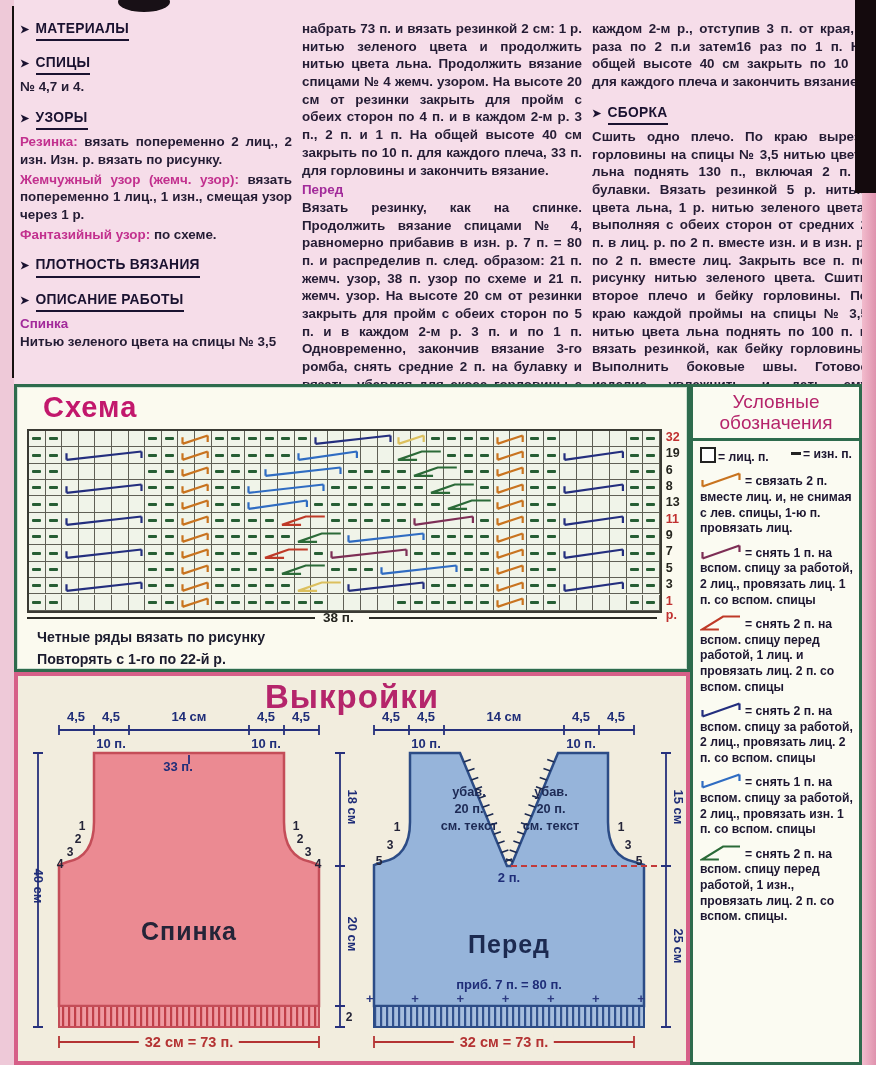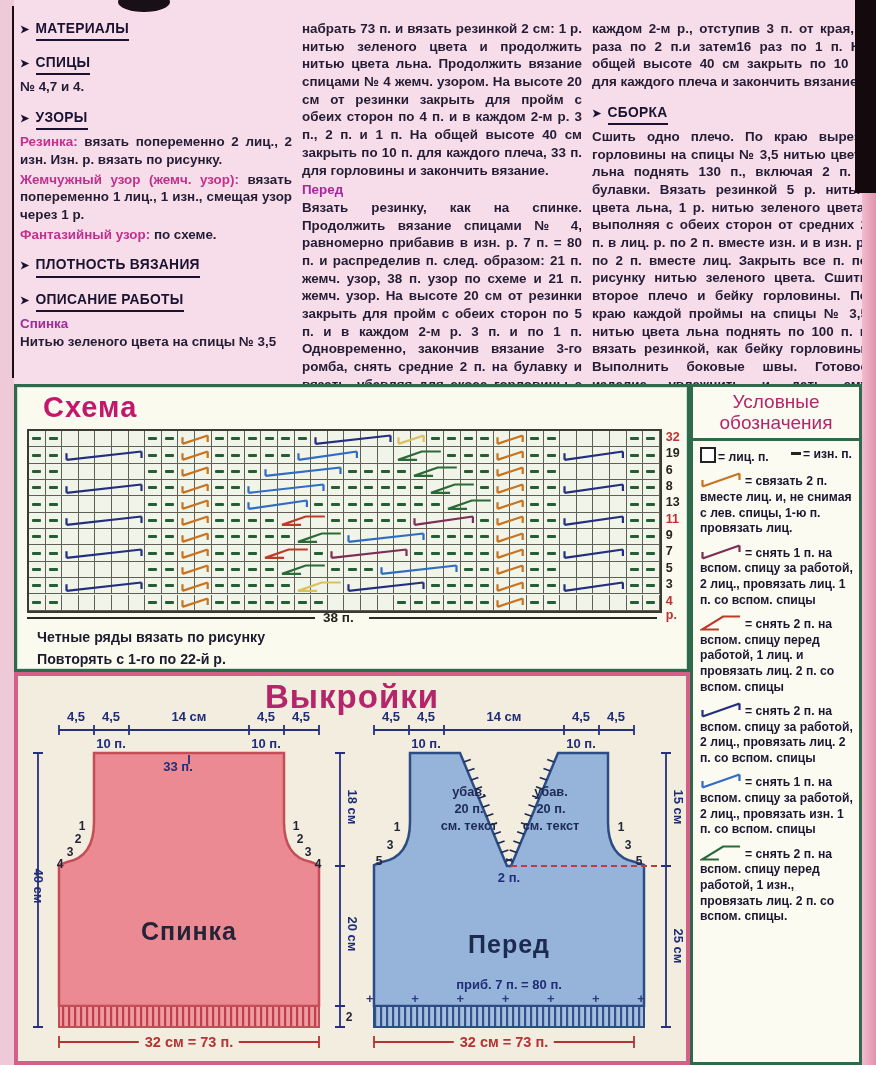--- a/index.html
+++ b/index.html
@@ -1073,21 +1073,21 @@
   <div class="rownum red" style="left: 648.8px; top: 43px;">32</div>
       <div class="rownum" style="left: 648.8px; top: 59.35px;">19</div>
       <div class="rownum" style="left: 648.8px; top: 75.7px;">6</div>
       <div class="rownum" style="left: 648.8px; top: 92.05px;">8</div>
       <div class="rownum" style="left: 648.8px; top: 108.4px;">13</div>
       <div class="rownum red" style="left: 648.8px; top: 124.75px;">11</div>
       <div class="rownum" style="left: 648.8px; top: 141.1px;">9</div>
       <div class="rownum" style="left: 648.8px; top: 157.45px;">7</div>
       <div class="rownum" style="left: 648.8px; top: 173.8px;">5</div>
       <div class="rownum" style="left: 648.8px; top: 190.15px;">3</div>
-      <div class="rownum red" style="left: 648.8px; top: 206.5px;">4 р.</div>
+      <div class="rownum red" style="left: 648.8px; top: 206.5px;">1 р.</div>
       <div style="position: absolute; left: 10px; top: 229.85px; width: 288px; border-top: 2px solid rgb(42, 42, 36);"></div>
       <div style="position: absolute; left: 352px; top: 229.85px; width: 288px; border-top: 2px solid rgb(42, 42, 36);"></div>
       <div id="width-label" style="position: absolute; left: 306px; top: 222.85px; font-size: 13.5px; font-weight: 800; color: rgb(37, 37, 31);">38 п.</div>
       <div class="chart-footer" style="top: 241.85px;">Четные ряды вязать по рисунку</div>
       <div class="chart-footer" style="top: 263.85px;">Повторять с 1-го по 22-й р.</div>
     </div>
 
   <div id="legend-panel">
     <div id="legend-title">
       <div>Условные</div>

